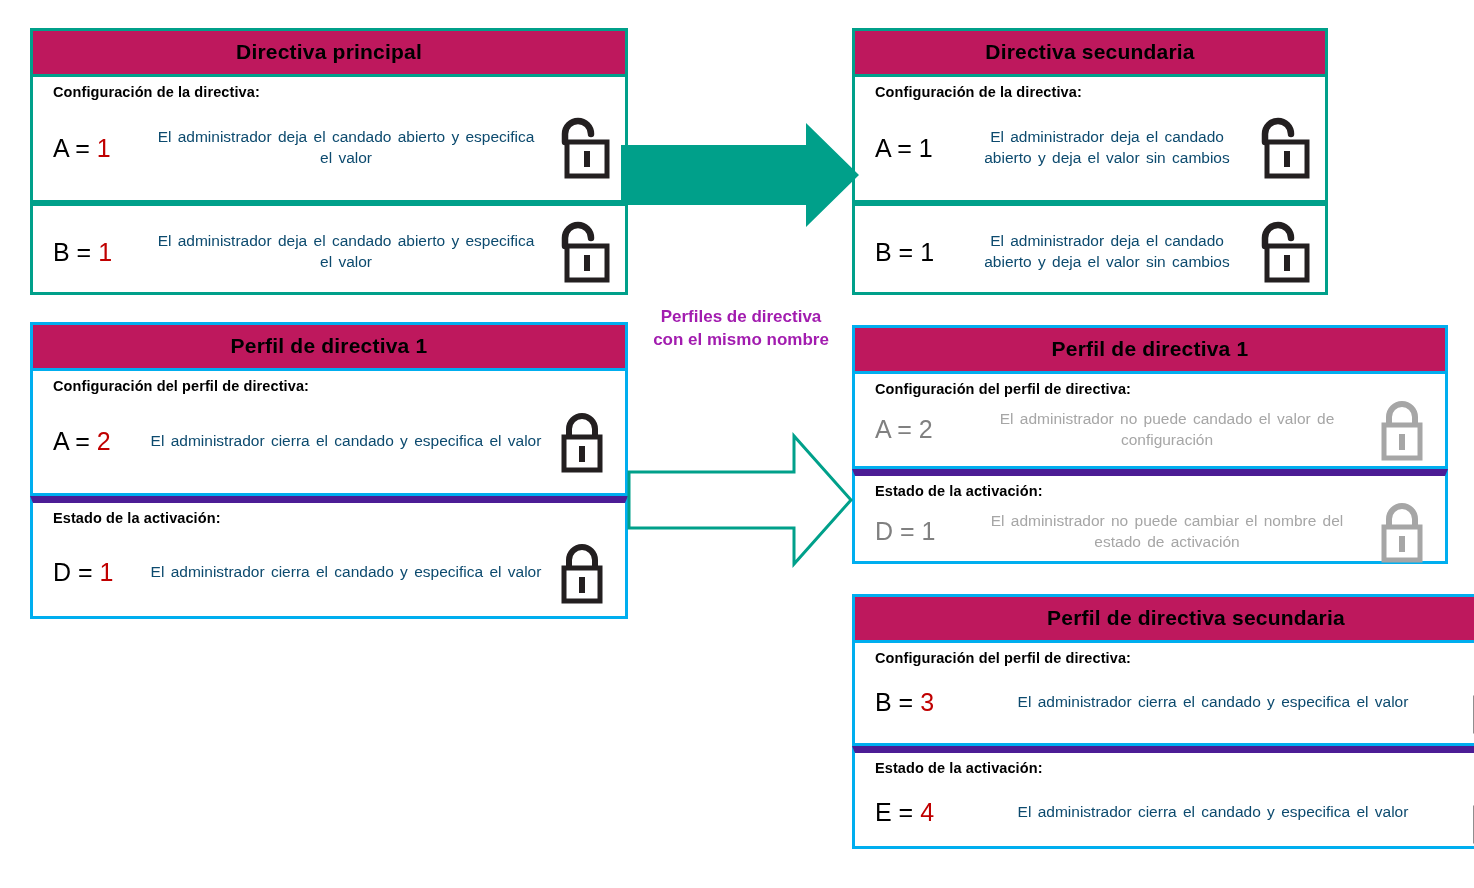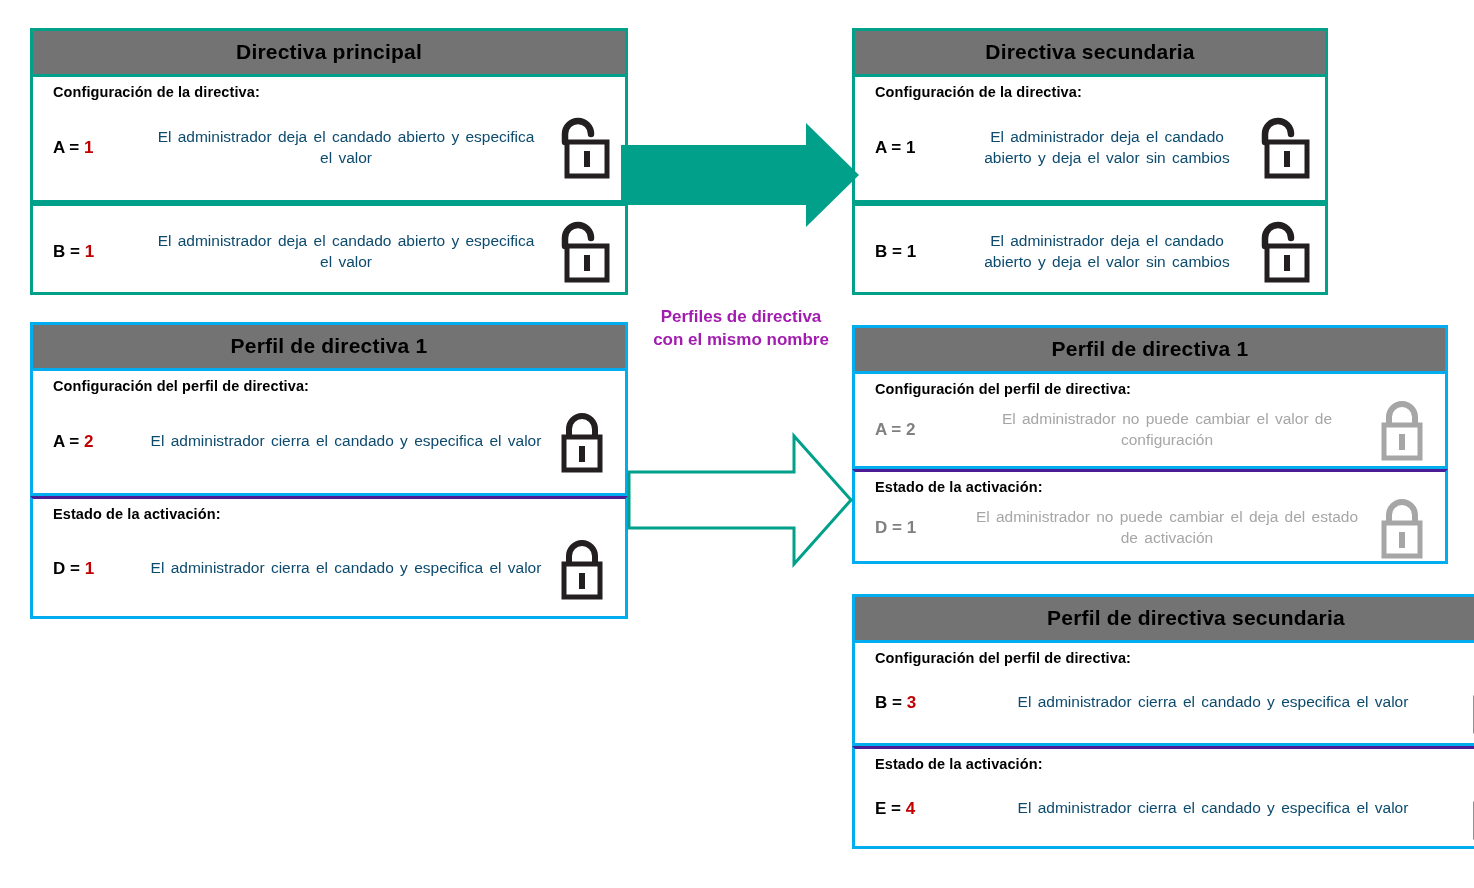--- a/index.html
+++ b/index.html
@@ -28,55 +28,55 @@
   }
   .card-title {
     box-sizing: border-box;
     border: 3px solid #00a08a;
     border-bottom-width: 3px;
     text-align: center;
     font-weight: bold;
     font-size: 21px;
     color: #000;
     padding: 9px 0 10px;
-    background: #737373;
+    background: #be185d;
     letter-spacing: 0.2px;
   }
   .card.blue .card-title { border-color: #00aeef; }
 
   .row {
     box-sizing: border-box;
     border: 3px solid #00a08a;
     border-top: none;
     background: #fff;
     position: relative;
     padding: 0;
   }
   .card.blue .row { border-color: #00aeef; }
   .row + .row { border-top: 3px solid #00a08a; }
-  .card.blue .row + .row { border-top: 3px solid #4c1d95; }
+  .card.blue .row + .row { border-top: 7px solid #4c1d95; }
 
   .row-label {
     font-size: 14.5px;
     font-weight: bold;
     color: #000;
     padding: 7px 0 0 20px;
     letter-spacing: 0.1px;
     white-space: nowrap;
   }
 
   .row-body {
     display: flex;
     align-items: center;
     padding: 0 14px 0 20px;
     box-sizing: border-box;
   }
   .kv {
-    font-size: 17px;
-    font-weight: bold;
+    font-size: 25px;
+    font-weight: normal;
     color: #000;
     white-space: nowrap;
     flex: 0 0 auto;
     min-width: 86px;
   }
   .kv .val { color: #c00000; }
   .kv.grey { color: #808080; }
   .kv.grey .val { color: #808080; }
 
   .desc {
@@ -200,33 +200,33 @@
       </div>
     </div>
   </div>
 
   <div class="card blue" style="left:852px; top:325px; width:596px;">
     <div class="card-title">Perfil de directiva 1</div>
     <div class="row" style="height:95px;">
       <div class="row-label">Configuración  del perfil  de directiva:</div>
       <div class="row-body" style="height:65px;">
         <div class="kv grey"><span>A = </span><span class="val">2</span></div>
-        <div class="desc grey">El administrador  no puede  cambiar  el valor  de configuración</div>
+        <div class="desc grey">El administrador  no puede  candado  el valor  de configuración</div>
         <svg class="lock" viewBox="0 0 58 66">
           <path d="M16 28 L16 20 A13 13 0 0 1 42 20 L42 28" fill="none" stroke="#a6a6a6" stroke-width="6"></path>
           <rect x="11" y="28" width="36" height="33" fill="none" stroke="#a6a6a6" stroke-width="5"></rect>
           <rect x="26" y="37" width="6" height="16" fill="#a6a6a6"></rect>
         </svg>
       </div>
     </div>
     <div class="row" style="height:95px;">
       <div class="row-label">Estado  de la activación:</div>
       <div class="row-body" style="height:65px;">
         <div class="kv grey"><span>D = </span><span class="val">1</span></div>
-        <div class="desc grey">El administrador  no puede  cambiar  el deja del estado  de activación</div>
+        <div class="desc grey">El administrador  no puede  cambiar  el nombre del estado  de activación</div>
         <svg class="lock" viewBox="0 0 58 66">
           <path d="M16 28 L16 20 A13 13 0 0 1 42 20 L42 28" fill="none" stroke="#a6a6a6" stroke-width="6"></path>
           <rect x="11" y="28" width="36" height="33" fill="none" stroke="#a6a6a6" stroke-width="5"></rect>
           <rect x="26" y="37" width="6" height="16" fill="#a6a6a6"></rect>
         </svg>
       </div>
     </div>
   </div>
 
   <div class="card blue" style="left:852px; top:594px; width:688px;">

